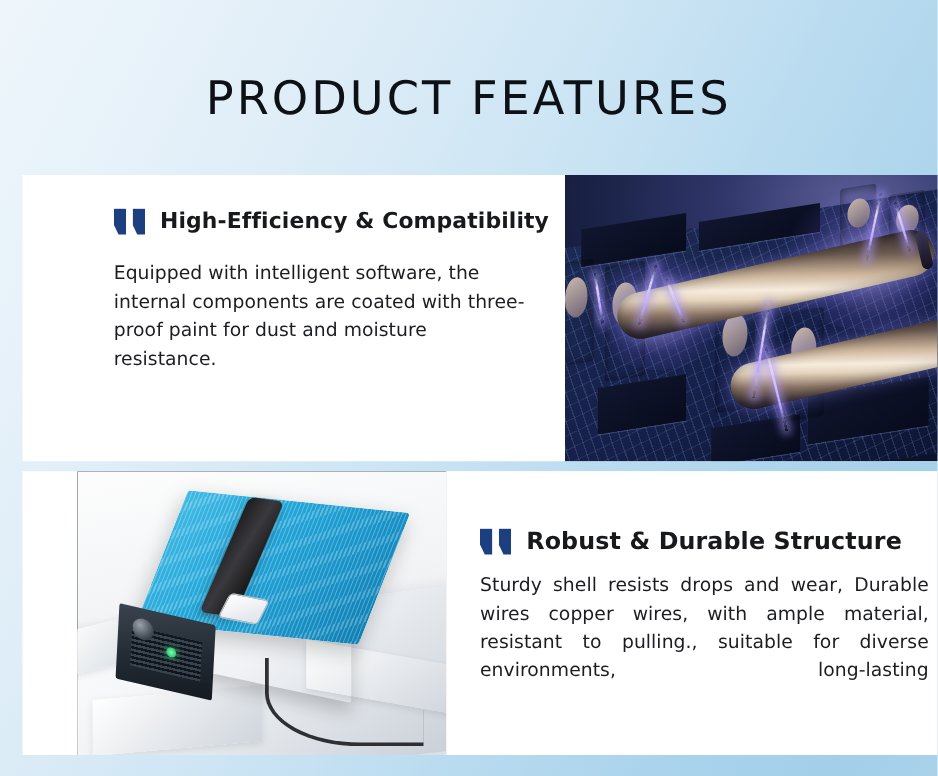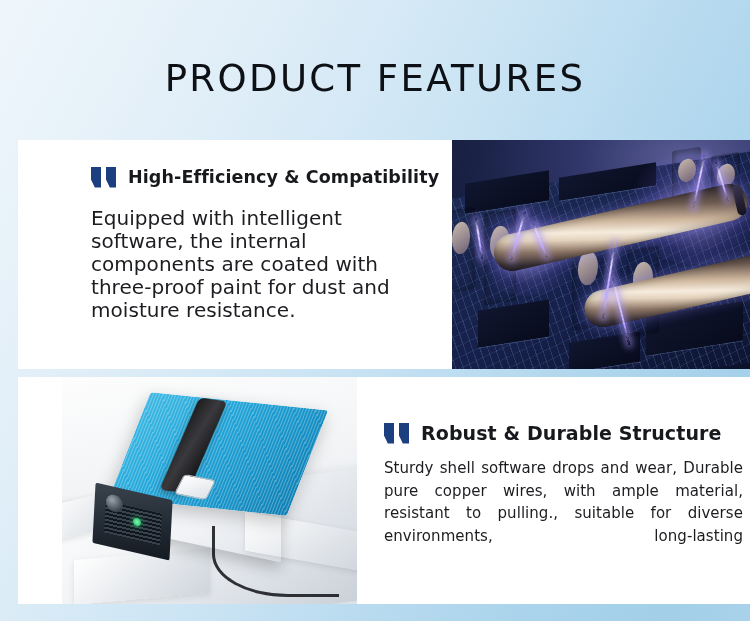--- a/index.html
+++ b/index.html
@@ -128,21 +128,21 @@
     color: #17191c;
     letter-spacing: 0.1px;
     line-height: 22px;
     white-space: nowrap;
   }
   .card-two .card-heading { font-size: 19px; }
 
   .card-body {
     margin-top: 19px;
     font-family: "DejaVu Sans", sans-serif;
-    font-size: 20px;
+    font-size: 15px;
     font-weight: 400;
     color: #1c1d20;
     line-height: 23px;
     letter-spacing: 0.05px;
   }
   .card-two .card-body {
     margin-top: 13px;
     text-align: justify;
     font-size: 15px;
     line-height: 22.5px;
@@ -437,18 +437,18 @@
     </div>
 
     <div class="card-text">
       <div class="head-row">
         <span class="quote-icon">
           <i class="q1"></i>
             <i class="q2"></i>
         </span>
         <span class="card-heading">Robust &amp; Durable Structure</span>
       </div>
-      <div class="card-body">Sturdy shell software drops and wear, Durable pure copper wires, with ample material, resistant to pulling., suitable for diverse environments, long-lasting</div>
+      <div class="card-body">Sturdy shell resists drops and wear, Durable wires copper wires, with ample material, resistant to pulling., suitable for diverse environments, long-lasting</div>
     </div>
 
   </div>
 
 </div>
 
 </body></html>

